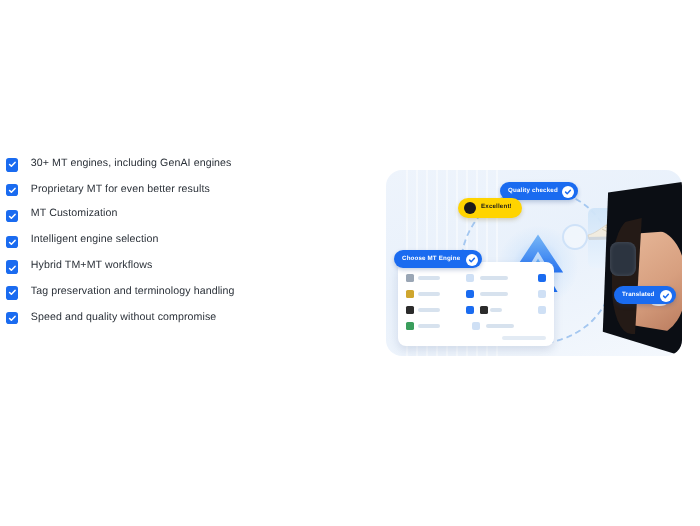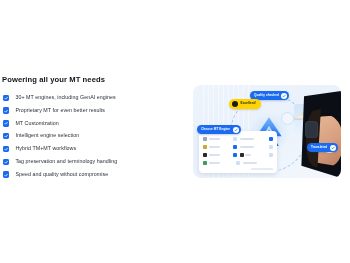--- a/index.html
+++ b/index.html
@@ -345,21 +345,20 @@
     height: 14px;
   }
 </style>
 </head>
 <body>
 
 <div class="page">
 
   <div class="left-col">
 
-    <h2 class="headline">Powering all your MT needs</h2>
 
     <ul class="feature-list">
 
       <li class="feature-item">
         <span class="checkbox">
           <svg viewBox="0 0 12 12">
               <path d="M2.2 6.2 L4.6 8.6 L9.6 3.3" fill="none" stroke="#ffffff" stroke-width="2.1" stroke-linecap="round" stroke-linejoin="round"></path>
             </svg>
         </span>
         <span class="feature-text">30+ MT engines, including GenAI engines</span>

